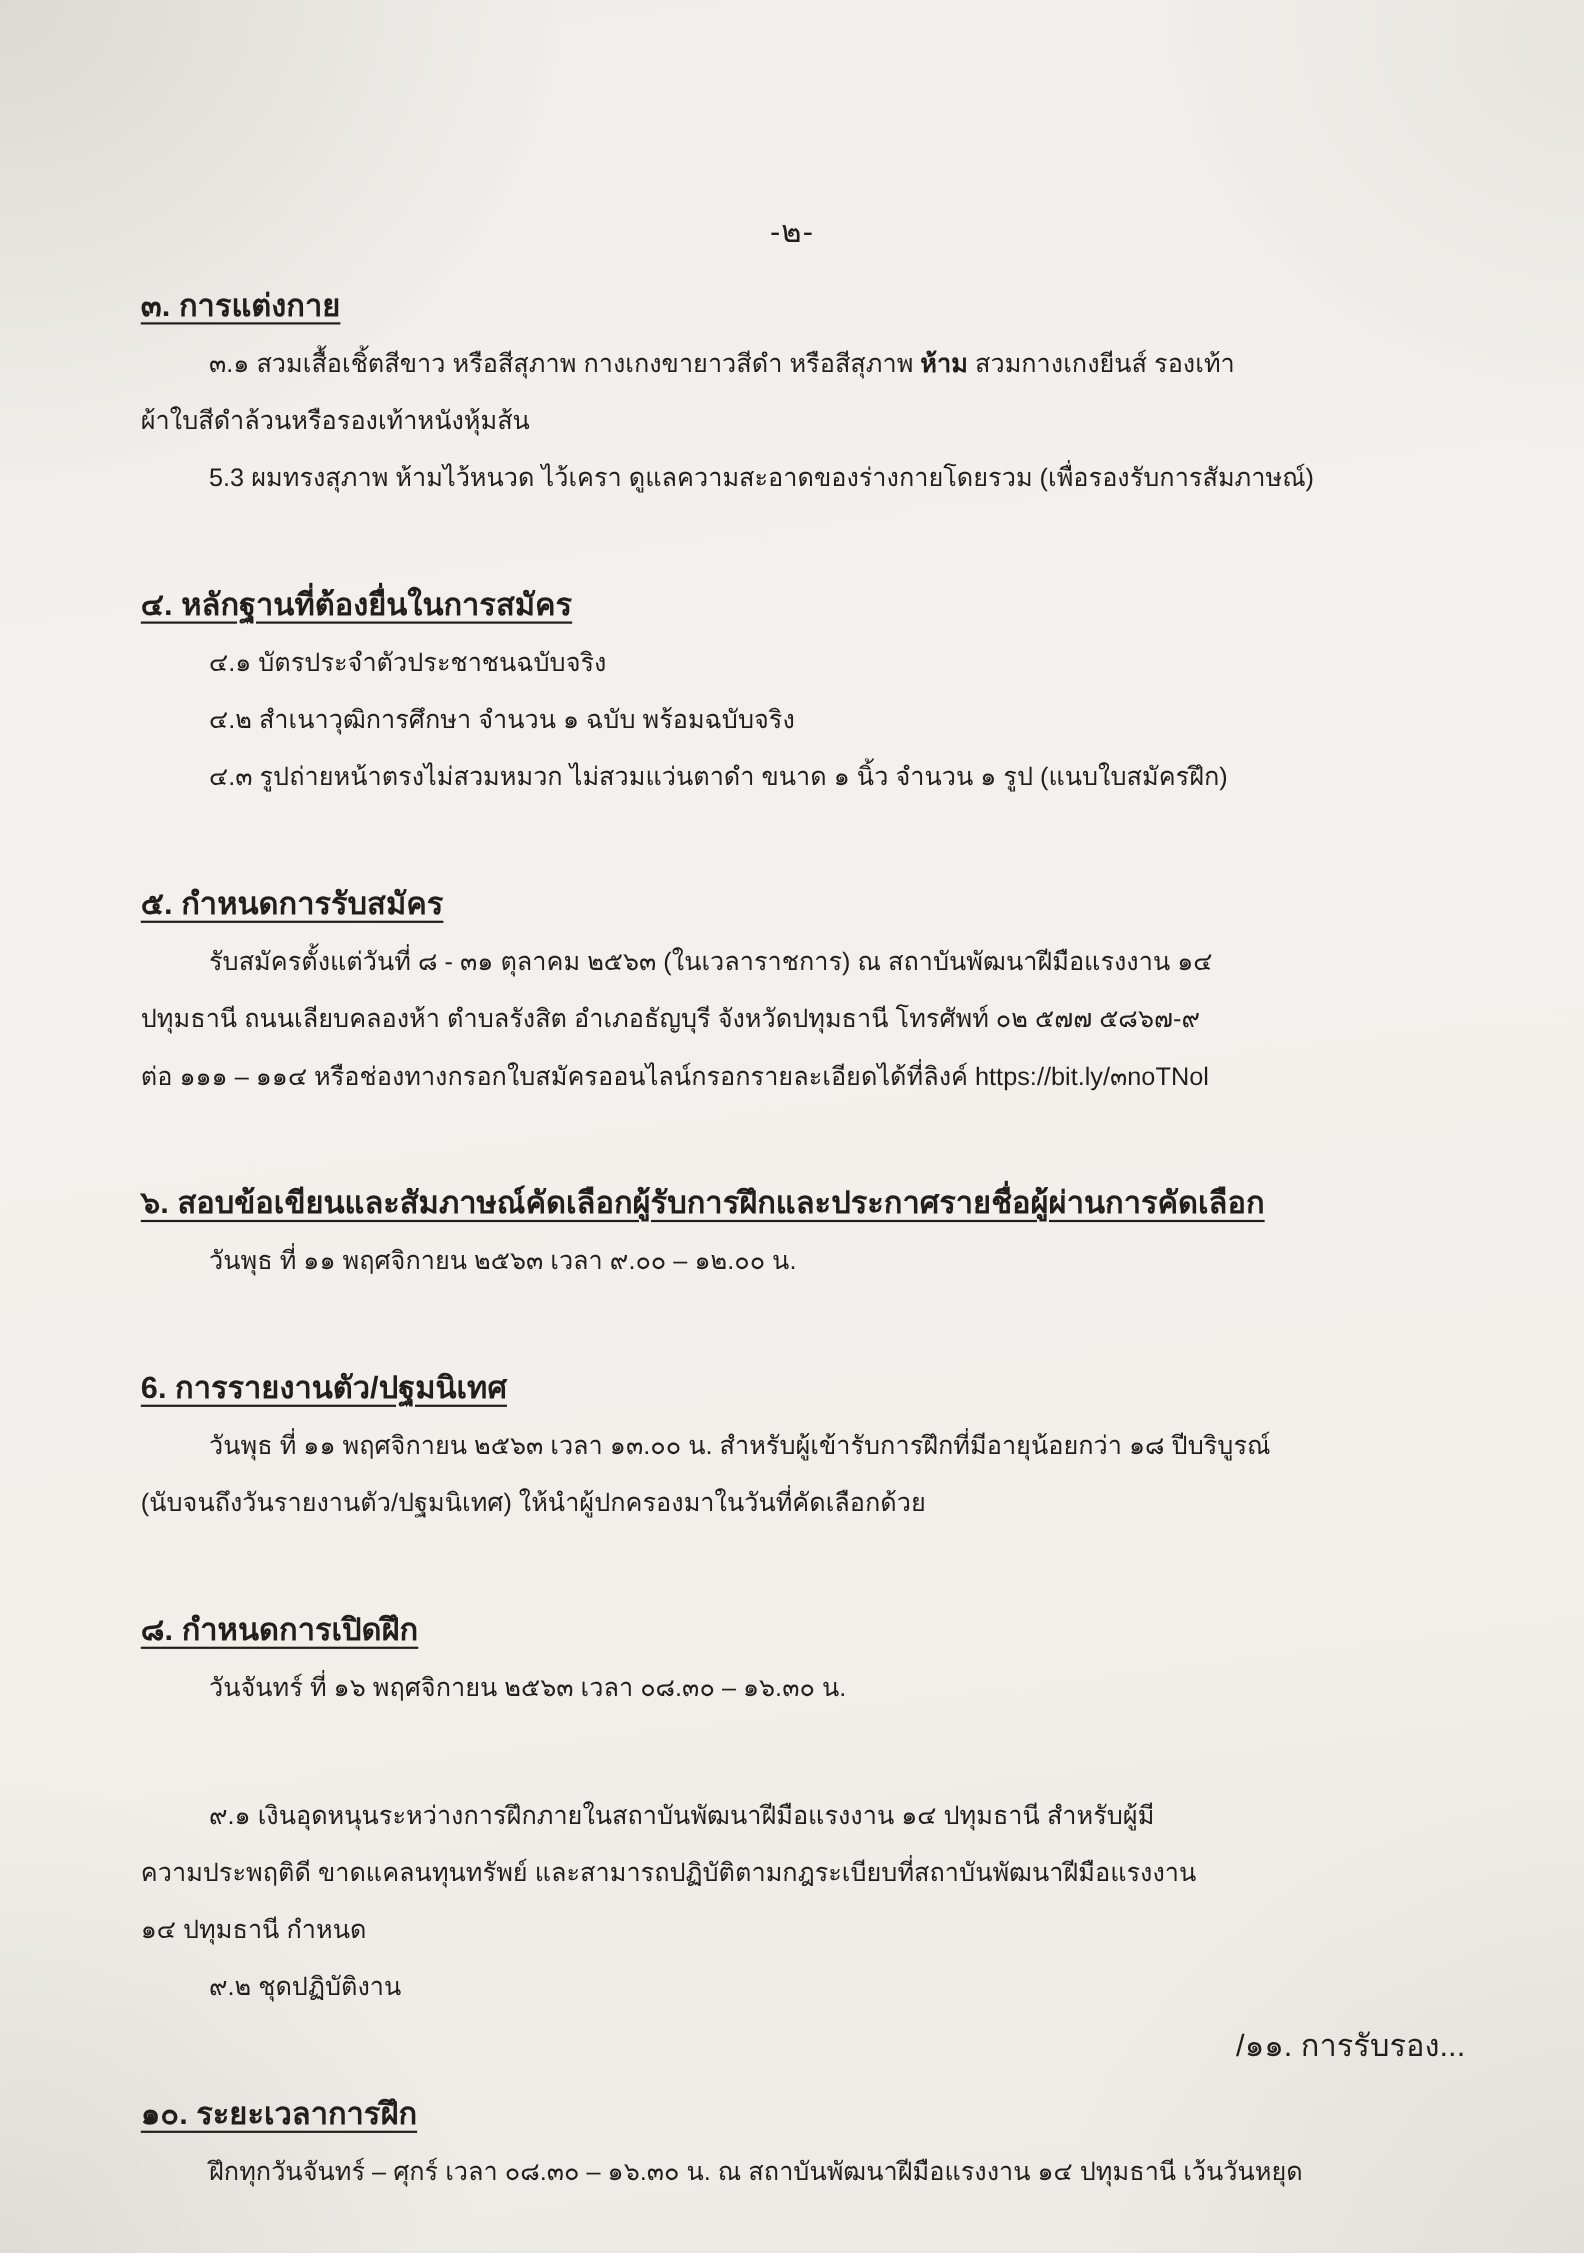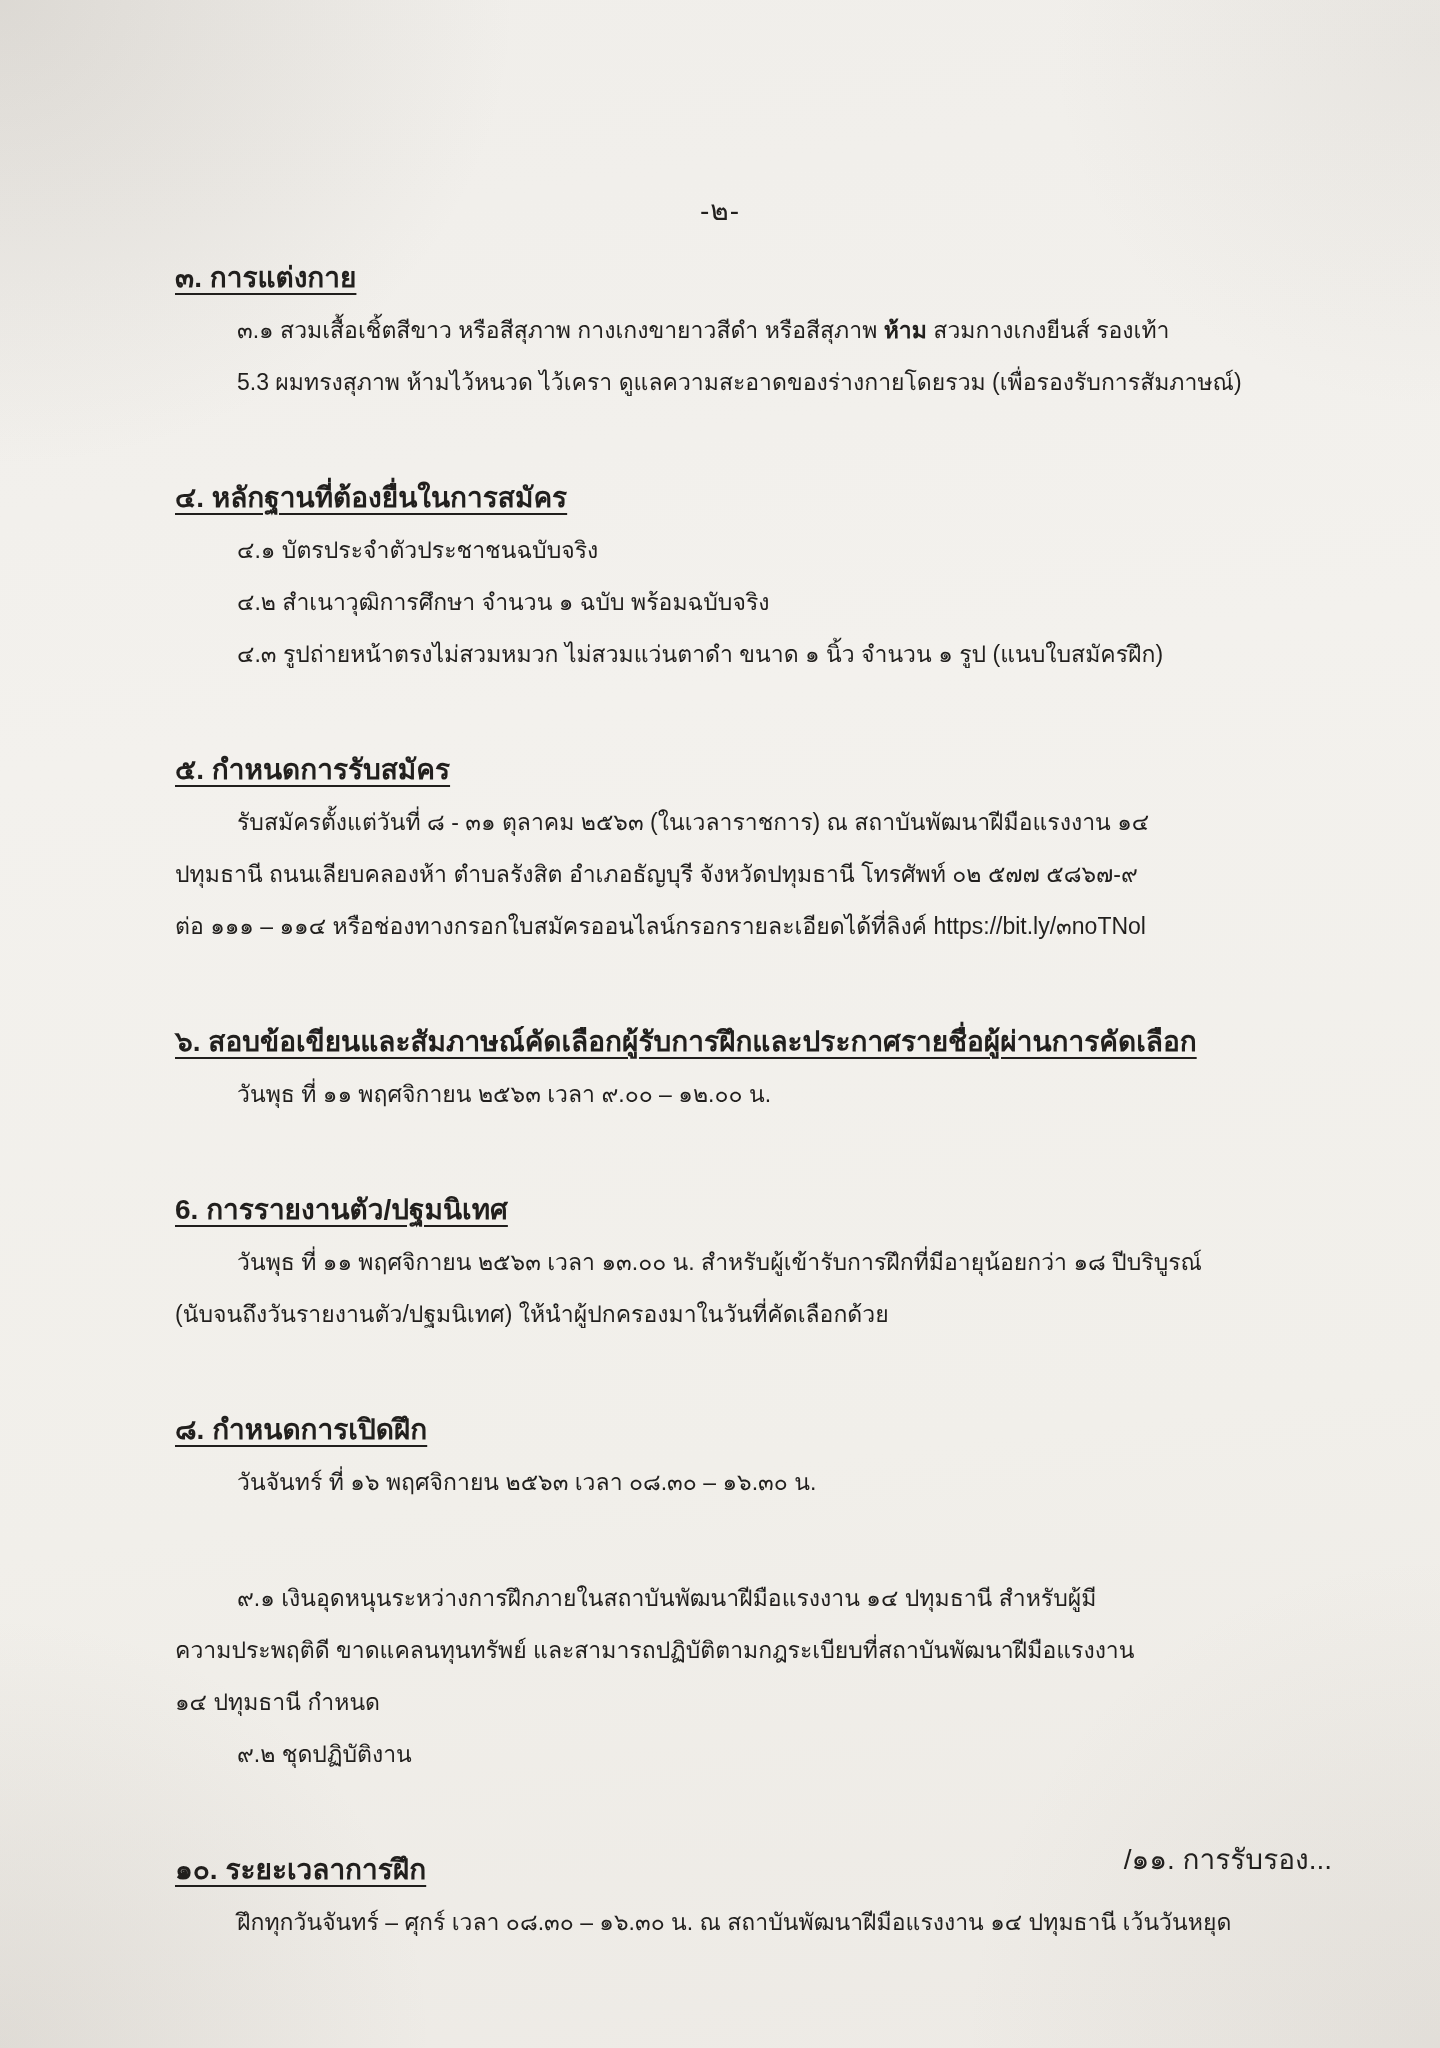--- a/index.html
+++ b/index.html
@@ -35,21 +35,20 @@
     letter-spacing: 1px;
   }
   .doc-body {
     position: absolute;
     top: 252px;
     left: 128px;
     width: 1205px;
   }
   .section {
     margin-bottom: 64px;
-    margin-left: 47px;
   }
   .section-heading {
     font-size: 28px;
     line-height: 52px;
     font-weight: bold;
     text-decoration: underline;
     text-decoration-thickness: 2px;
     text-underline-offset: 6px;
     white-space: nowrap;
   }
@@ -76,20 +75,21 @@
 </head>
 <body>
 
 <div class="paper">
   <div class="page-number">-๒-</div>
 
   <div class="doc-body" id="doc-body">
       <section class="section">
         <div class="section-heading">๓. การแต่งกาย</div>
         <div class="text-line indent"><span class="text-run">๓.๑ สวมเสื้อเชิ้ตสีขาว หรือสีสุภาพ กางเกงขายาวสีดำ หรือสีสุภาพ </span><span class="bold-word">ห้าม</span><span class="text-run"> สวมกางเกงยีนส์ รองเท้า</span></div>
+        <div class="text-line"><span class="text-run">ผ้าใบสีดำล้วนหรือรองเท้าหนังหุ้มส้น</span></div>
         <div class="text-line indent"><span class="text-run">5.3 ผมทรงสุภาพ ห้ามไว้หนวด ไว้เครา ดูแลความสะอาดของร่างกายโดยรวม (เพื่อรองรับการสัมภาษณ์)</span></div>
       </section>
       <section class="section">
         <div class="section-heading">๔. หลักฐานที่ต้องยื่นในการสมัคร</div>
         <div class="text-line indent"><span class="text-run">๔.๑ บัตรประจำตัวประชาชนฉบับจริง</span></div>
         <div class="text-line indent"><span class="text-run">๔.๒ สำเนาวุฒิการศึกษา จำนวน ๑ ฉบับ พร้อมฉบับจริง</span></div>
         <div class="text-line indent"><span class="text-run">๔.๓ รูปถ่ายหน้าตรงไม่สวมหมวก ไม่สวมแว่นตาดำ ขนาด ๑ นิ้ว จำนวน ๑ รูป (แนบใบสมัครฝึก)</span></div>
       </section>
       <section class="section">
         <div class="section-heading">๕. กำหนดการรับสมัคร</div>

